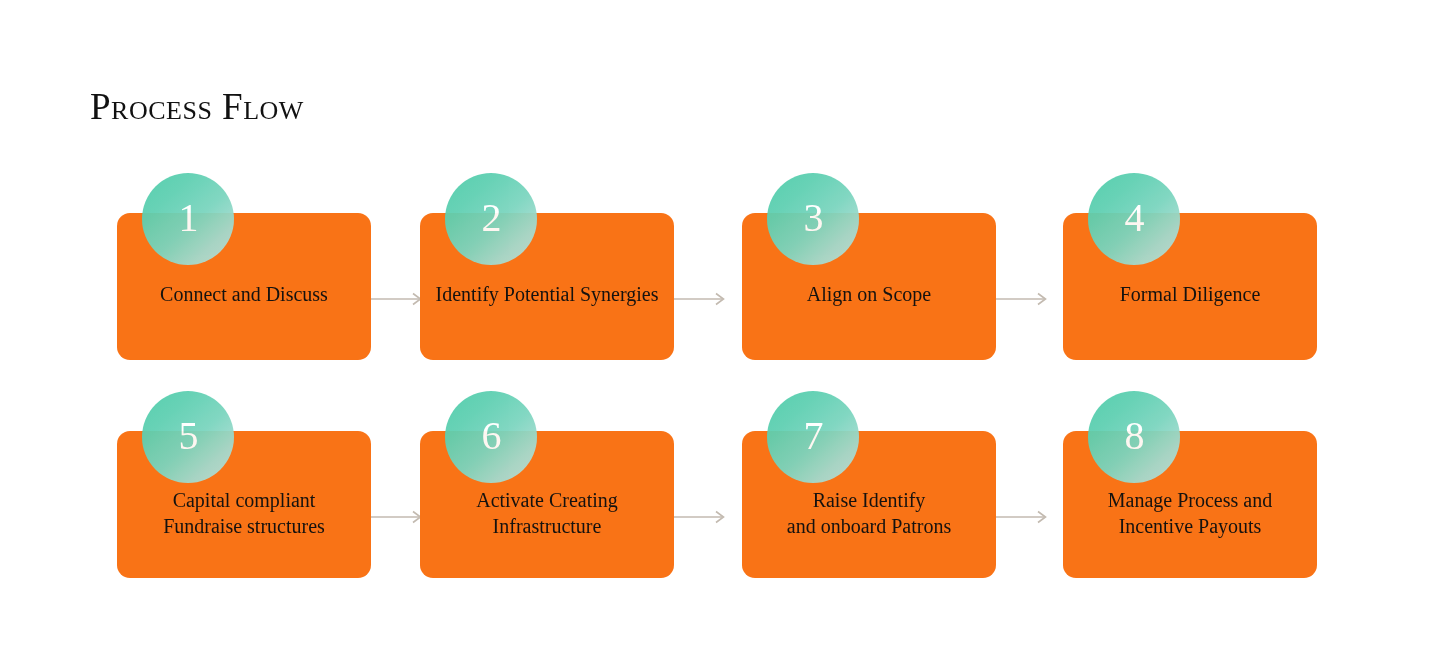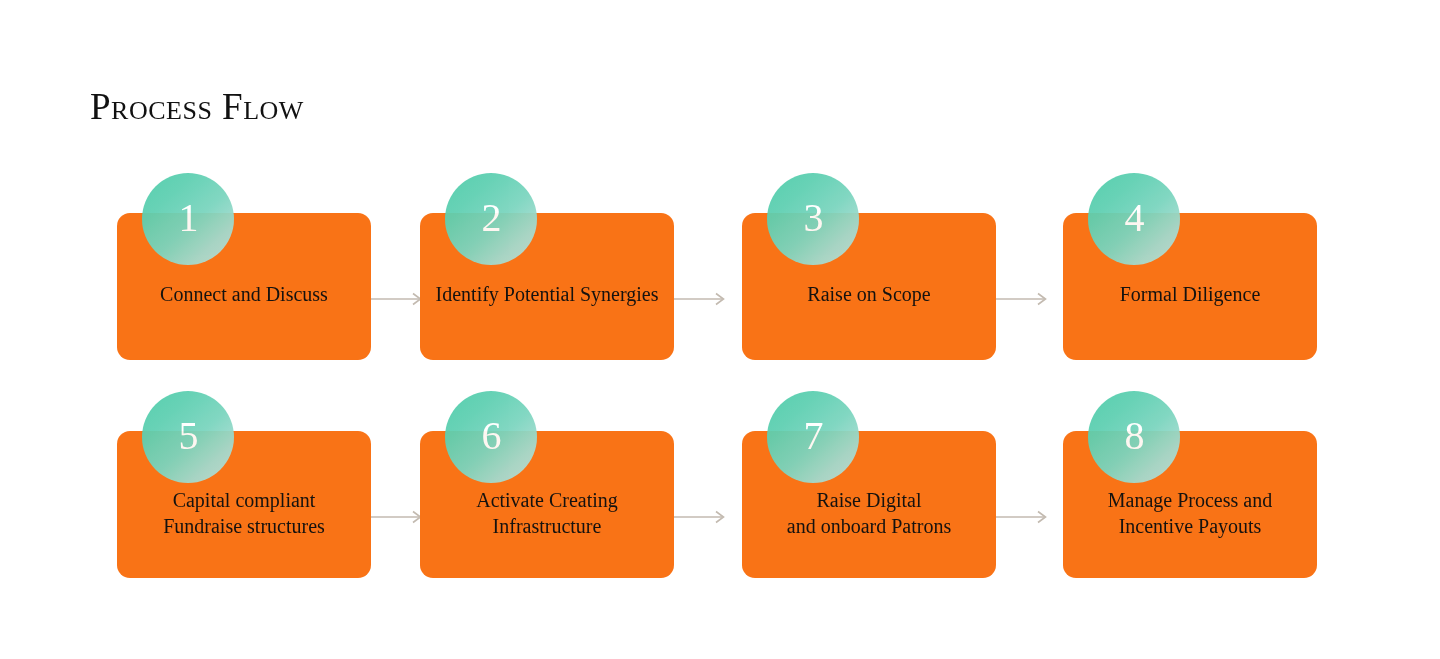--- a/index.html
+++ b/index.html
@@ -175,21 +175,21 @@
 
       <div class="connector after-2">
         <svg width="54" height="14" viewBox="0 0 54 14" fill="none" aria-hidden="true">
           <path d="M0 7 H48" stroke="#c3bab0" stroke-width="1.6"></path>
           <path d="M42 1.5 L49.5 7 L42 12.5" stroke="#c3bab0" stroke-width="1.6" fill="none"></path>
         </svg>
       </div>
 
       <div class="step col-3">
         <div class="step-card">
-          <div class="step-label">Raise on Scope</div>
+          <div class="step-label">Align on Scope</div>
         </div>
         <div class="step-badge">
           <span class="step-badge-number">3</span>
         </div>
       </div>
 
       <div class="connector after-3">
         <svg width="54" height="14" viewBox="0 0 54 14" fill="none" aria-hidden="true">
           <path d="M0 7 H48" stroke="#c3bab0" stroke-width="1.6"></path>
           <path d="M42 1.5 L49.5 7 L42 12.5" stroke="#c3bab0" stroke-width="1.6" fill="none"></path>
@@ -238,21 +238,21 @@
 
       <div class="connector after-2">
         <svg width="54" height="14" viewBox="0 0 54 14" fill="none" aria-hidden="true">
           <path d="M0 7 H48" stroke="#c3bab0" stroke-width="1.6"></path>
           <path d="M42 1.5 L49.5 7 L42 12.5" stroke="#c3bab0" stroke-width="1.6" fill="none"></path>
         </svg>
       </div>
 
       <div class="step col-3">
         <div class="step-card">
-          <div class="step-label">Raise Digital
+          <div class="step-label">Raise Identify
 and onboard Patrons</div>
         </div>
         <div class="step-badge">
           <span class="step-badge-number">7</span>
         </div>
       </div>
 
       <div class="connector after-3">
         <svg width="54" height="14" viewBox="0 0 54 14" fill="none" aria-hidden="true">
           <path d="M0 7 H48" stroke="#c3bab0" stroke-width="1.6"></path>

